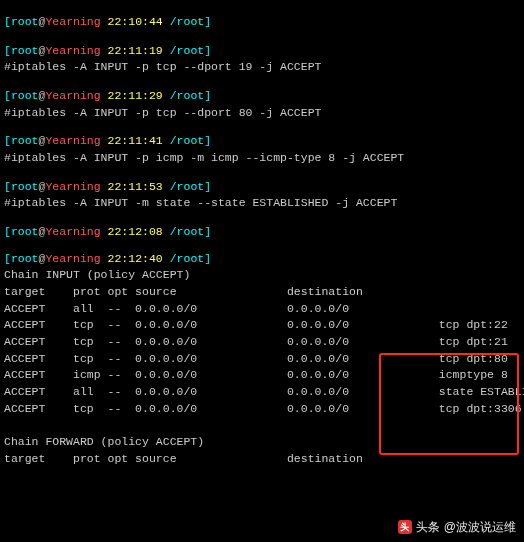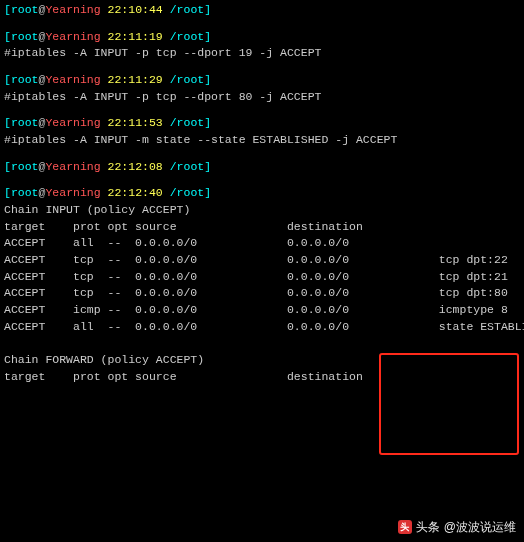--- a/index.html
+++ b/index.html
@@ -14,21 +14,21 @@
     overflow: hidden;
     padding: 2px 4px;
     position: relative;
   }
   .prompt { white-space: pre; }
   .br1 { color: #00ffff; }  
   .at  { color: #c0c0c0; }  
   .host{ color: #ff5555; }  
   .time{ color: #ffff55; }  
   .cmd { color: #cccccc; white-space: pre; }
-  .block { margin-bottom: 10px; }
+  .block { margin-bottom: 10px; margin-top: 12px; }
   .out { color: #cccccc; white-space: pre; }
   .hlbox {
     position: absolute;
     border: 2px solid #ff2a1a;
     border-radius: 3px;
     pointer-events: none;
   }
   .watermark {
     position: absolute;
     right: 8px;
@@ -61,35 +61,40 @@
     </div>
     <div class="block">
       <div class="prompt"><span class="br1">[</span><span class="br1">root</span><span class="at">@</span><span class="host">Yearning</span> <span class="time">22:11:19</span> <span class="br1">/root</span><span class="br1">]</span></div>
       <div class="cmd">#iptables -A INPUT -p tcp --dport 19 -j ACCEPT</div>
     </div>
     <div class="block">
       <div class="prompt"><span class="br1">[</span><span class="br1">root</span><span class="at">@</span><span class="host">Yearning</span> <span class="time">22:11:29</span> <span class="br1">/root</span><span class="br1">]</span></div>
       <div class="cmd">#iptables -A INPUT -p tcp --dport 80 -j ACCEPT</div>
     </div>
     <div class="block">
+      <div class="prompt"><span class="br1">[</span><span class="br1">root</span><span class="at">@</span><span class="host">Yearning</span> <span class="time">22:11:41</span> <span class="br1">/root</span><span class="br1">]</span></div>
+      <div class="cmd">#iptables -A INPUT -p icmp -m icmp --icmp-type 8 -j ACCEPT</div>
+    </div>
+    <div class="block">
       <div class="prompt"><span class="br1">[</span><span class="br1">root</span><span class="at">@</span><span class="host">Yearning</span> <span class="time">22:11:53</span> <span class="br1">/root</span><span class="br1">]</span></div>
       <div class="cmd">#iptables -A INPUT -m state --state ESTABLISHED -j ACCEPT</div>
     </div>
     <div class="block">
       <div class="prompt"><span class="br1">[</span><span class="br1">root</span><span class="at">@</span><span class="host">Yearning</span> <span class="time">22:12:08</span> <span class="br1">/root</span><span class="br1">]</span></div>
     </div>
     <div class="prompt"><span class="br1">[</span><span class="br1">root</span><span class="at">@</span><span class="host">Yearning</span> <span class="time">22:12:40</span> <span class="br1">/root</span><span class="br1">]</span></div>
     <div class="out">Chain INPUT (policy ACCEPT)</div>
     <div class="out">target    prot opt source                destination           </div>
     <div class="out">ACCEPT    all  --  0.0.0.0/0             0.0.0.0/0             </div>
     <div class="out">ACCEPT    tcp  --  0.0.0.0/0             0.0.0.0/0             tcp dpt:22</div>
     <div class="out">ACCEPT    tcp  --  0.0.0.0/0             0.0.0.0/0             tcp dpt:21</div>
     <div class="out">ACCEPT    tcp  --  0.0.0.0/0             0.0.0.0/0             tcp dpt:80</div>
     <div class="out">ACCEPT    icmp --  0.0.0.0/0             0.0.0.0/0             icmptype 8</div>
     <div class="out">ACCEPT    all  --  0.0.0.0/0             0.0.0.0/0             state ESTABLISHED</div>
+    <div class="out">ACCEPT    tcp  --  0.0.0.0/0             0.0.0.0/0             tcp dpt:3306</div>
     <div class="out"> </div>
     <div class="out">Chain FORWARD (policy ACCEPT)</div>
     <div class="out">target    prot opt source                destination           </div>
     <div class="out"> </div>
   </div>
 
 <div class="hlbox" style="left: 379px; top: 353px; width: 140px; height: 102px;"></div>
 
 <div class="watermark">
   <span class="wm-icon">头</span>

